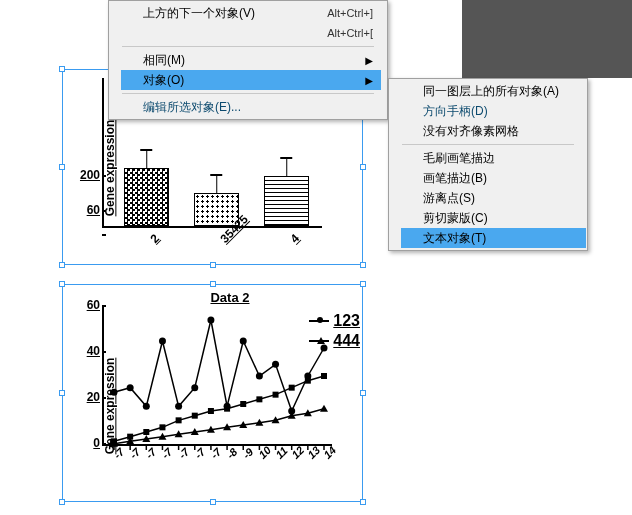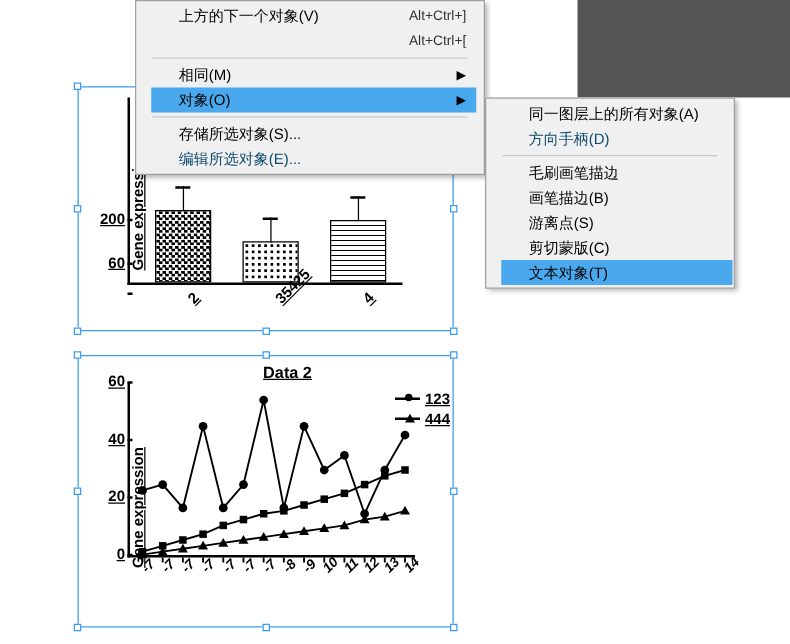--- a/index.html
+++ b/index.html
@@ -34,21 +34,21 @@
   .bar .err { position:absolute; left:50%; top:-20px; width:1.5px; height:20px; background:#000; transform:translateX(-50%);}
   .bar .err::before { content:""; position:absolute; left:-6px; top:0; width:12px; height:1.5px; background:#000;}
 
   .bar.p1 { background: repeating-conic-gradient(#000 0 25%, #fff 0 50%) 0 0/5px 5px; }
   .bar.p2 { background: radial-gradient(#000 35%, #fff 37%) 0 0/5px 5px; }
   .bar.p3 { background: repeating-linear-gradient(0deg,#000 0 1px,#fff 1px 4px); }
 
   .xtick-bar { position:absolute; top:100%; transform: rotate(-45deg) translate(-6px, 8px); transform-origin: top left; font-size:12px; font-weight:bold; text-decoration: underline;}
 
   .line-chart .title { margin-left: 30px; }
-  .legend { position: absolute; right: 0; top: 20px; font-size: 12px; font-weight:bold; text-decoration: underline;}
+  .legend { position: absolute; right: 0; top: 20px; font-size: 16px; font-weight:bold; text-decoration: underline;}
   .legend div { display:flex; align-items:center; gap:4px; margin:2px 0;}
   .lg-line { width:20px; height:1.5px; background:#000; position:relative;}
   .lg-circle::after { content:""; position:absolute; left:8px; top:-3px; width:6px; height:6px; background:#000; border-radius:50%;}
   .lg-tri::after { content:""; position:absolute; left:8px; top:-3px; border-left:4px solid transparent; border-right:4px solid transparent; border-bottom:7px solid #000;}
 
   .line-chart .xtick { position:absolute; top:100%; font-size:11px; font-weight:bold; font-style:italic; transform: rotate(-45deg) translate(-8px,4px); transform-origin: top left;}
 
   svg.plot-svg { position:absolute; left:0; top:0; width:100%; height:100%; overflow:visible;}
 
   
@@ -224,35 +224,35 @@
     <div class="menu-sep"></div>
     <div class="menu-item">
       <span>相同(M)</span>
       <span class="arrow">▶</span>
     </div>
     <div class="menu-item highlight">
       <span>对象(O)</span>
       <span class="arrow">▶</span>
     </div>
     <div class="menu-sep"></div>
-    <div class="menu-item">
-      <span>存储所选对象(S)...</span>
-    </div>
     <div class="menu-item disabled">
       <span>编辑所选对象(E)...</span>
     </div>
   </div>
 
 <div class="menu menu2" id="menu2">
     <div class="menu-item">
       <span>同一图层上的所有对象(A)</span>
     </div>
     <div class="menu-item disabled">
       <span>方向手柄(D)</span>
     </div>
+    <div class="menu-item">
+      <span>没有对齐像素网格</span>
+    </div>
     <div class="menu-sep"></div>
     <div class="menu-item">
       <span>毛刷画笔描边</span>
     </div>
     <div class="menu-item">
       <span>画笔描边(B)</span>
     </div>
     <div class="menu-item">
       <span>游离点(S)</span>
     </div>

